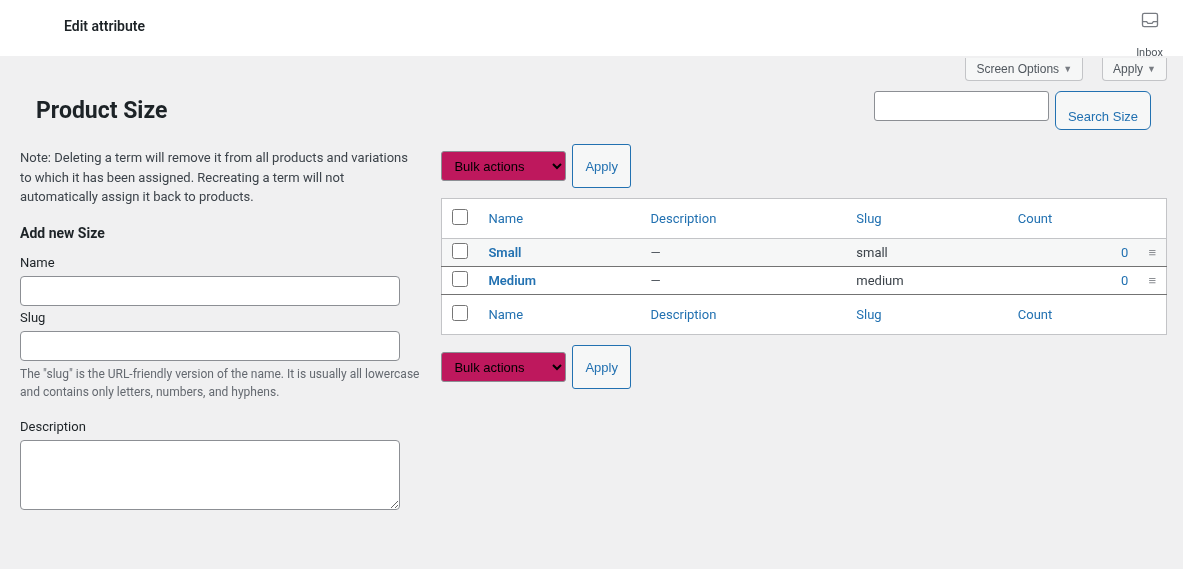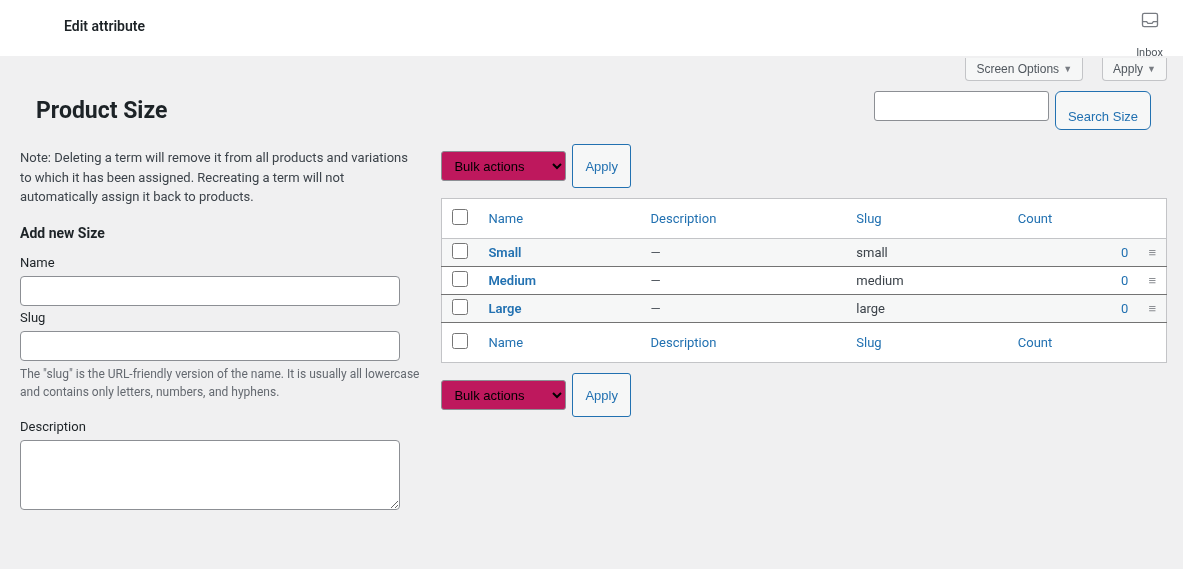--- a/index.html
+++ b/index.html
@@ -323,28 +323,20 @@
           <td class="handle-col"><span>≡</span></td>
         </tr>
         <tr>
           <td class="check-col"><input type="checkbox" class="cb" style=""></td>
           <td class="name-col"><a>Medium</a></td>
           <td><span class="dash">—</span></td>
           <td><span>medium</span></td>
           <td class="count-col"><a>0</a></td>
           <td class="handle-col"><span>≡</span></td>
         </tr>
-        <tr>
-          <td class="check-col"><input type="checkbox" class="cb" style=""></td>
-          <td class="name-col"><a>Large</a></td>
-          <td><span class="dash">—</span></td>
-          <td><span>large</span></td>
-          <td class="count-col"><a>0</a></td>
-          <td class="handle-col"><span>≡</span></td>
-        </tr>
       </tbody>
       <tfoot>
         <tr>
           <th class="check-col"><input type="checkbox" class="cb" style=""></th>
           <th><a>Name</a></th>
           <th><a>Description</a></th>
           <th><a>Slug</a></th>
           <th class="col-count-th"><a>Count</a></th>
           <th class="handle-col"></th>
         </tr>

